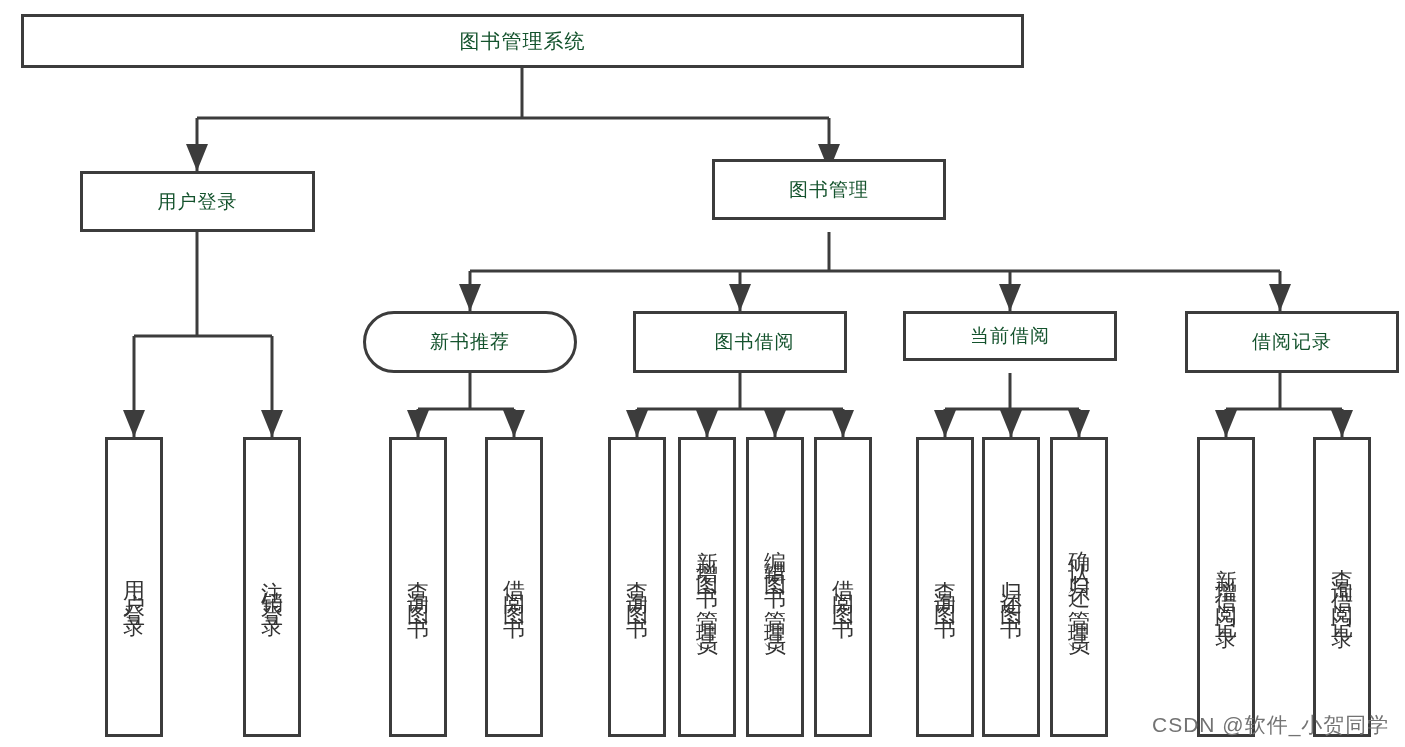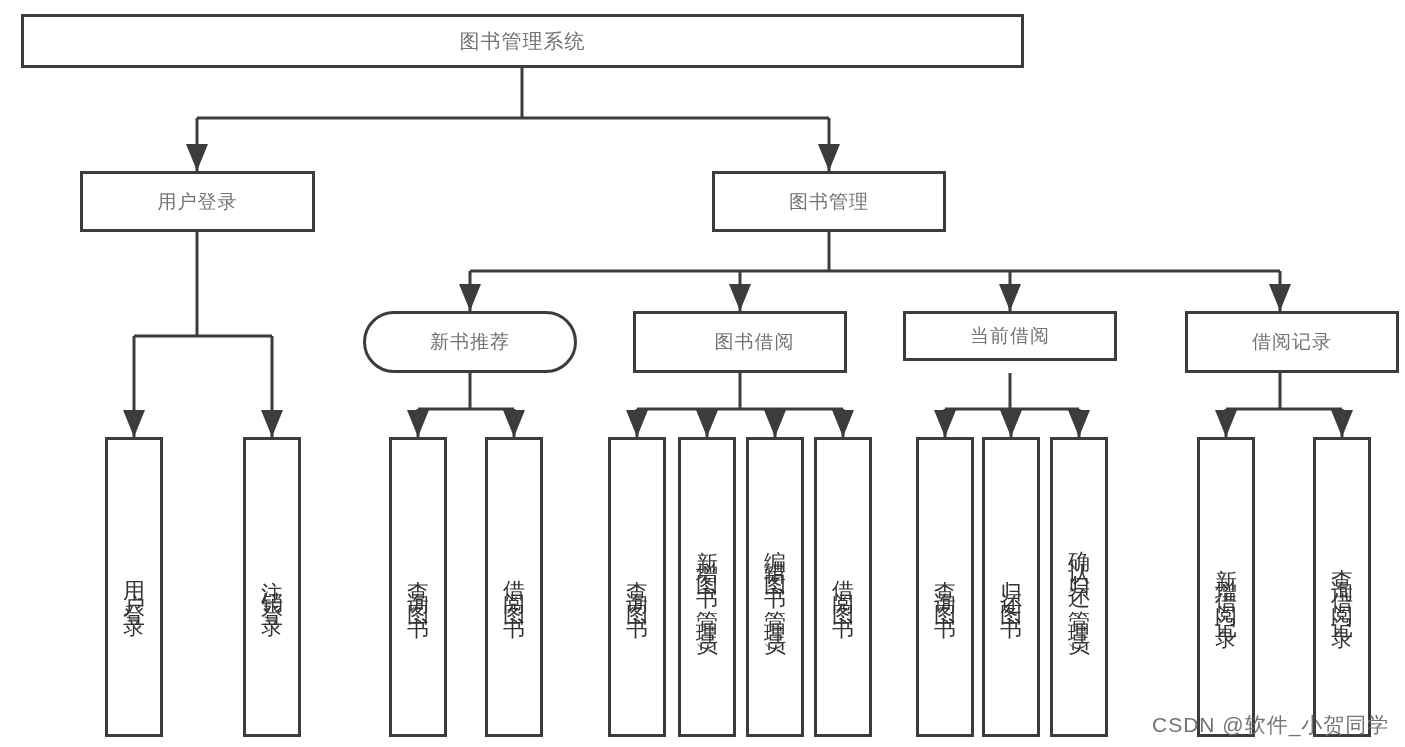--- a/index.html
+++ b/index.html
@@ -15,21 +15,21 @@
     background:#ffffff;
     border:3px solid #3c3c3c;
     box-sizing:border-box;
     display:flex;align-items:center;justify-content:center;
     color:#333333;
   }
   .hlabel{
     font-size:19px;
     letter-spacing:1px;
     white-space:nowrap;
-    color:#737373;
+    color:#14532d;
   }
   .root .hlabel{font-size:20px;}
   .vbox{width:58px;height:300px;top:437px;}
   .vlabel{
     writing-mode:vertical-rl;
     text-orientation:mixed;
     font-size:22px;
     letter-spacing:12px;
     color:#333333;
     line-height:1;
@@ -117,21 +117,21 @@
     </g>
   </svg>
 
   <div class="node root" style="left:21px;top:14px;width:1003px;height:54px;">
     <span class="hlabel">图书管理系统</span>
   </div>
 
   <div class="node" style="left:80px;top:171px;width:235px;height:61px;">
     <span class="hlabel">用户登录</span>
   </div>
-  <div class="node" style="left:712px;top:171px;width:234px;height:61px;font-family:Liberation Mono, monospace;">
+  <div class="node" style="left:712px;top:159px;width:234px;height:61px;font-family:Liberation Mono, monospace;">
     <span class="hlabel">图书管理</span>
   </div>
 
   <div class="node" style="left:363px;top:311px;width:214px;height:62px;border-radius:31px;">
     <span class="hlabel">新书推荐</span>
   </div>
   <div class="node" style="left:633px;top:311px;width:214px;height:62px;padding-left:29px;">
     <span class="hlabel">图书借阅</span>
   </div>
   <div class="node" style="left:903px;top:311px;width:214px;height:50px;">

